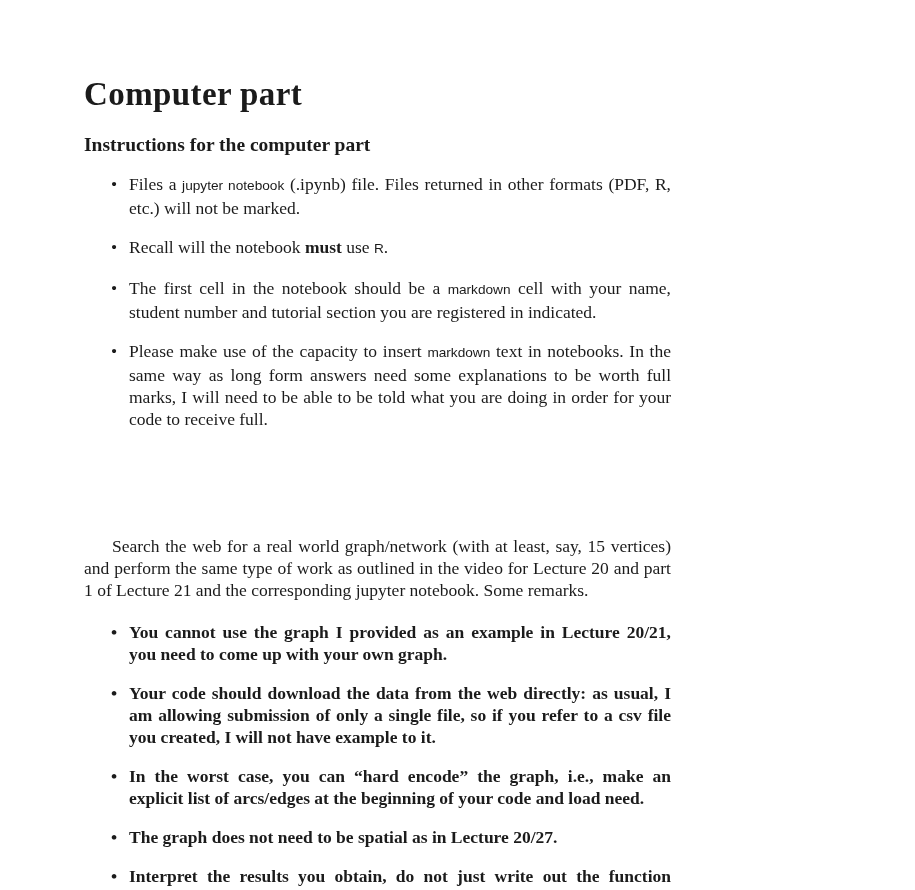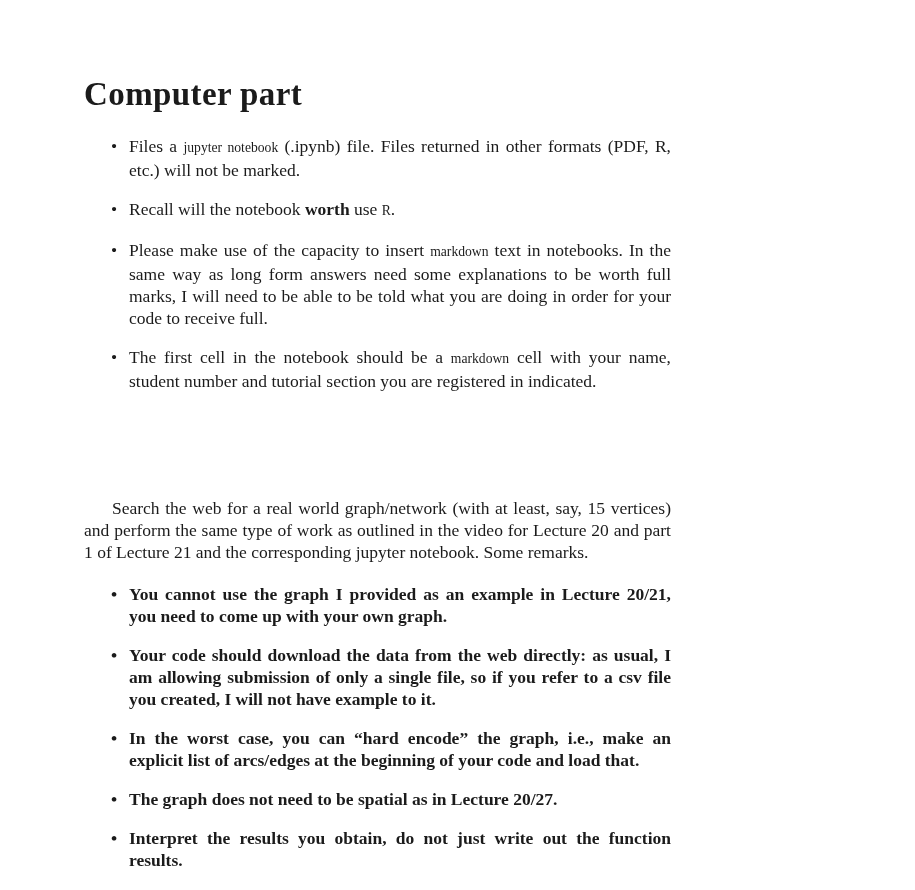--- a/index.html
+++ b/index.html
@@ -57,40 +57,41 @@
     text-align: justify;
     text-indent: 28px;
   }
   ul.remarks-list {
     margin-top: 20px;
     font-weight: bold;
   }
   .seg-normal { }
   .seg-bold { font-weight: bold; }
   .seg-mono {
-    font-family: Liberation Serif, serif;
+    font-family: Liberation Sans, sans-serif;
     font-size: 0.78em;
   }
 </style>
 </head>
 <body>
 
 <div class="page">
   <h1 class="doc-title">Computer part</h1>
 
+  <h2 class="doc-subheading">Instructions for the computer part</h2>
 
   <ul class="doc-list instructions-list">
       <li><span class="seg-normal">Files a </span><span class="seg-mono">jupyter notebook</span><span class="seg-normal"> (.ipynb) file. Files returned in other formats (PDF, R, etc.) will not be marked.</span></li>
-      <li><span class="seg-normal">Recall will the notebook </span><span class="seg-bold">worth</span><span class="seg-normal"> use </span><span class="seg-mono">R</span><span class="seg-normal">.</span></li>
+      <li><span class="seg-normal">Recall will the notebook </span><span class="seg-bold">must</span><span class="seg-normal"> use </span><span class="seg-mono">R</span><span class="seg-normal">.</span></li>
+      <li><span class="seg-normal">The first cell in the notebook should be a </span><span class="seg-mono">markdown</span><span class="seg-normal"> cell with your name, student number and tutorial section you are registered in indicated.</span></li>
       <li><span class="seg-normal">Please make use of the capacity to insert </span><span class="seg-mono">markdown</span><span class="seg-normal"> text in notebooks. In the same way as long form answers need some explanations to be worth full marks, I will need to be able to be told what you are doing in order for your code to receive full.</span></li>
-      <li><span class="seg-normal">The first cell in the notebook should be a </span><span class="seg-mono">markdown</span><span class="seg-normal"> cell with your name, student number and tutorial section you are registered in indicated.</span></li>
     </ul>
 
   <p class="task-paragraph">Search the web for a real world graph/network (with at least, say, 15 vertices) and perform the same type of work as outlined in the video for Lecture 20 and part 1 of Lecture 21 and the corresponding jupyter notebook. Some remarks.</p>
 
   <ul class="doc-list remarks-list">
       <li><span class="seg-normal">You cannot use the graph I provided as an example in Lecture 20/21, you need to come up with your own graph.</span></li>
       <li><span class="seg-normal">Your code should download the data from the web directly: as usual, I am allowing submission of only a single file, so if you refer to a csv file you created, I will not have example to it.</span></li>
-      <li><span class="seg-normal">In the worst case, you can “hard encode” the graph, i.e., make an explicit list of arcs/edges at the beginning of your code and load that.</span></li>
+      <li><span class="seg-normal">In the worst case, you can “hard encode” the graph, i.e., make an explicit list of arcs/edges at the beginning of your code and load need.</span></li>
       <li><span class="seg-normal">The graph does not need to be spatial as in Lecture 20/27.</span></li>
       <li><span class="seg-normal">Interpret the results you obtain, do not just write out the function results.</span></li>
     </ul>
 </div>
 
 </body></html>

